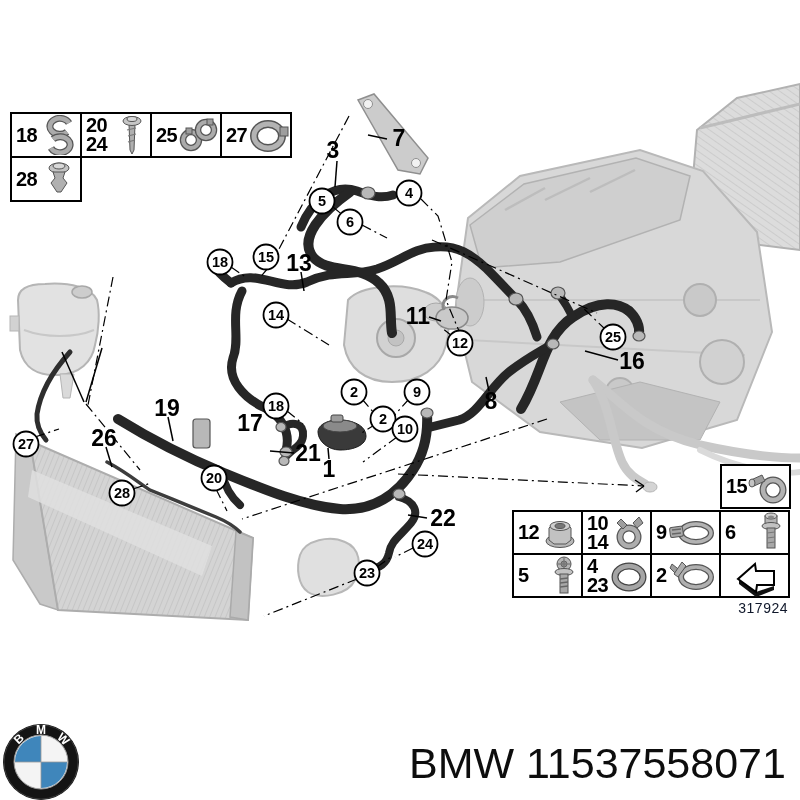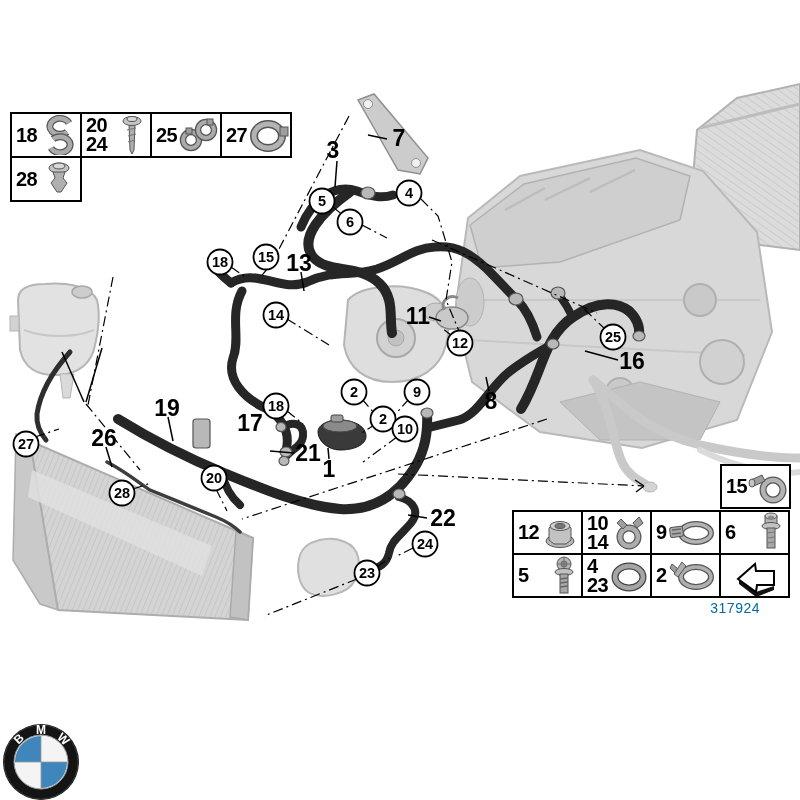--- a/index.html
+++ b/index.html
@@ -11,22 +11,22 @@
   .lbox{position:absolute;}
   .lrow{display:flex;}
   .lcell{border:2px solid #000;margin:-2px 0 0 -2px;box-sizing:border-box;
          background:#fff;display:flex;align-items:center;padding:1px 1px 1px 4px;}
   .lcell.tl{width:72px;height:46px;}
   .lcell.br{width:71px;height:45px;}
   .lnums{display:flex;flex-direction:column;justify-content:center;line-height:0.95;}
   .lnums span{font-weight:bold;font-size:20px;color:#000;letter-spacing:-0.5px;}
   .licon{margin-left:auto;flex:0 0 auto;}
   #cell15{position:absolute;left:722px;top:466px;}
-  #drawing-number{position:absolute;left:660px;top:600px;width:100px;text-align:right;
-                  font-size:14px;color:#0369a1;letter-spacing:0.5px;}
+  #drawing-number{position:absolute;left:688px;top:600px;width:100px;text-align:right;
+                  font-size:14px;color:#0f172a;letter-spacing:0.5px;}
   
   #footer-logo{position:absolute;left:2px;top:723px;width:78px;height:78px;}
   #footer-text{position:absolute;left:395px;top:739px;width:405px;text-align:center;
                font-size:43px;color:#0d0d0d;white-space:nowrap;}
 </style>
 </head>
 <body>
 
 <div id="stage">
 
@@ -507,13 +507,17 @@
     <path d="M39 39 L39 65 A26 26 0 0 1 13 39 Z" fill="#f4f4f4"></path>
     <line x1="13" y1="39" x2="65" y2="39" stroke="#9a9a9a" stroke-width="0.8"></line>
     <line x1="39" y1="13" x2="39" y2="65" stroke="#9a9a9a" stroke-width="0.8"></line>
     <g fill="#fff" font-size="12" font-weight="bold" text-anchor="middle">
       <text transform="translate(39,39) rotate(-44)" y="-28" id="logo-letter-0">B</text>
       <text transform="translate(39,39)" y="-28" id="logo-letter-1">M</text>
       <text transform="translate(39,39) rotate(44)" y="-28" id="logo-letter-2">W</text>
     </g>
   </svg>
 
+  <div id="footer-text">
+    <span>BMW</span>
+    <span>11537558071</span>
+  </div>
 </div>
 
 </body></html>

